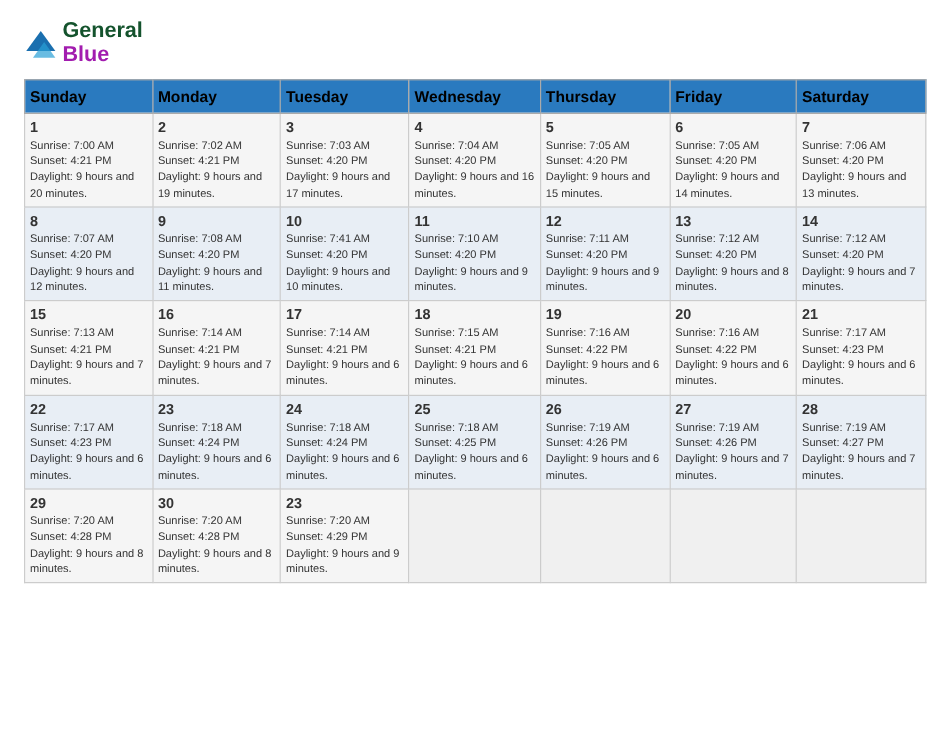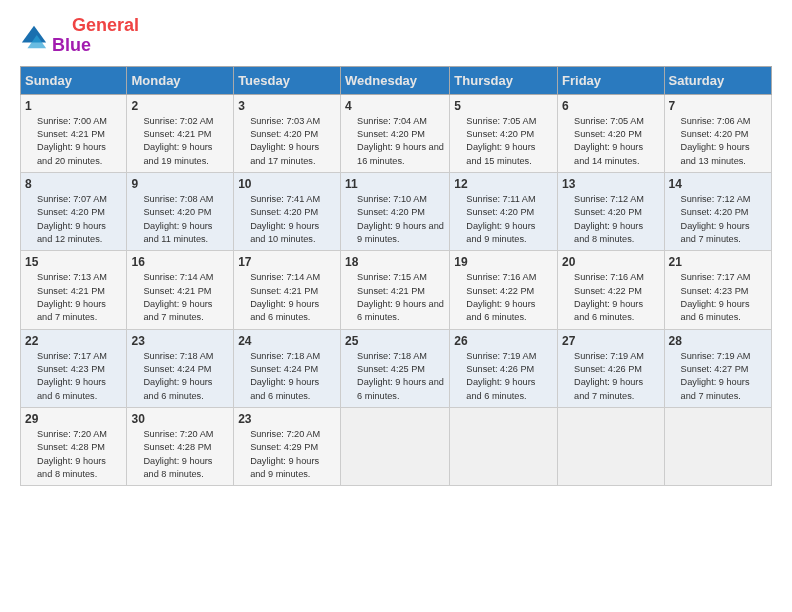--- a/index.html
+++ b/index.html
@@ -24,22 +24,21 @@
       align-items: center;
       gap: 4px;
     }
     .logo-text {
       font-size: 18px;
       font-weight: bold;
       color: #333;
       line-height: 1.1;
     }
     .logo-text span {
-      color: #ef4444;
-      margin-left: 20px;
+      color: #14532d;
     }
     .logo-icon {
       width: 28px;
       height: 28px;
     }
     .title-block {
       text-align: right;
     }
     .month-title {
       font-size: 32px;
@@ -50,21 +49,21 @@
     .location {
       font-size: 14px;
       color: #555;
     }
     table {
       width: 100%;
       border-collapse: collapse;
     }
     thead tr th {
       background-color: #2a7abf;
-      color: #e5e5e5;
+      color: #000000;
       font-size: 13px;
       font-weight: bold;
       padding: 6px 4px;
       text-align: left;
       border: 1px solid #aaa;
     }
     tbody tr td {
       vertical-align: top;
       font-size: 9.5px;
       color: #333;
@@ -83,21 +82,20 @@
     td .day-num {
       font-size: 12px;
       font-weight: bold;
       display: block;
       margin-bottom: 2px;
     }
     td .day-info {
       font-size: 9.2px;
       line-height: 1.45;
       color: #333;
-      margin-left: 12px;
     }
     td.empty {
       background: #f0f0f0 !important;
     }
   </style>
 </head>
 <body>
 
 <div class="container">
   <div class="header">

